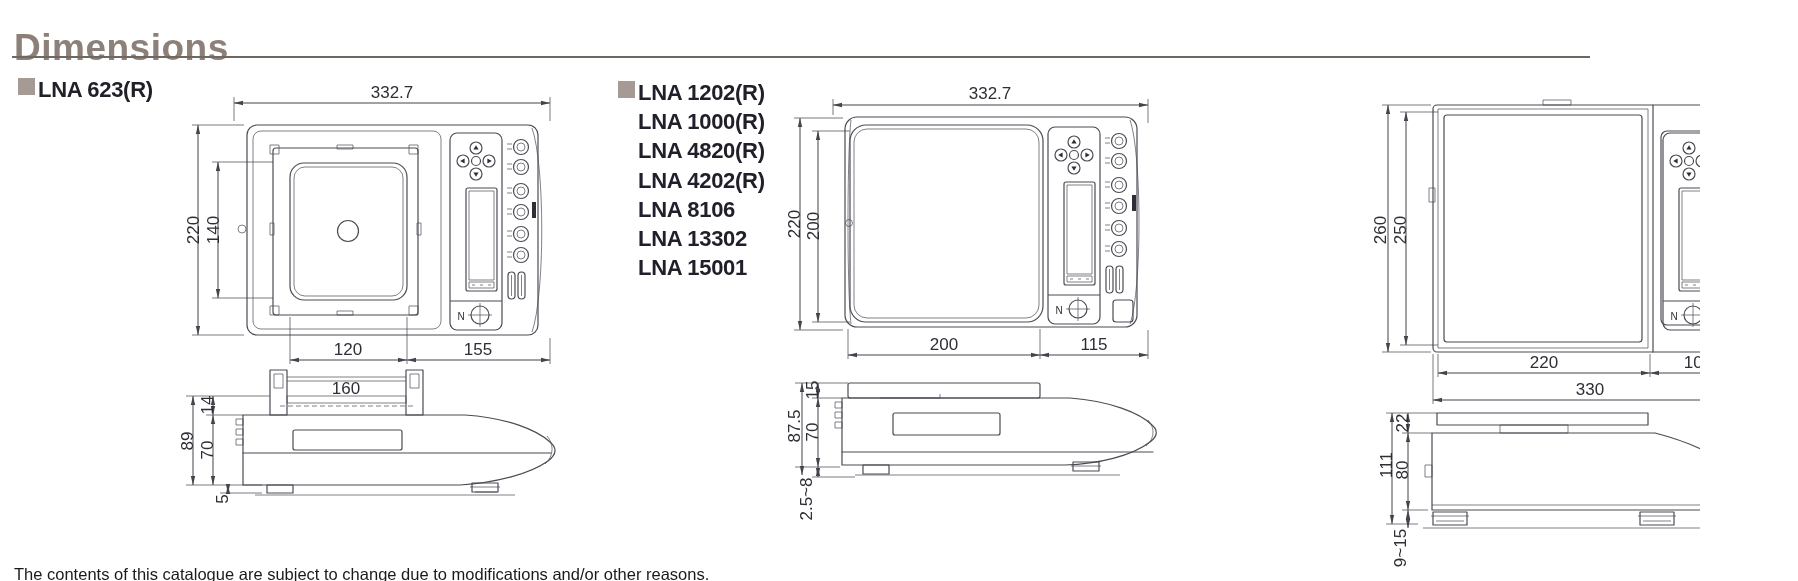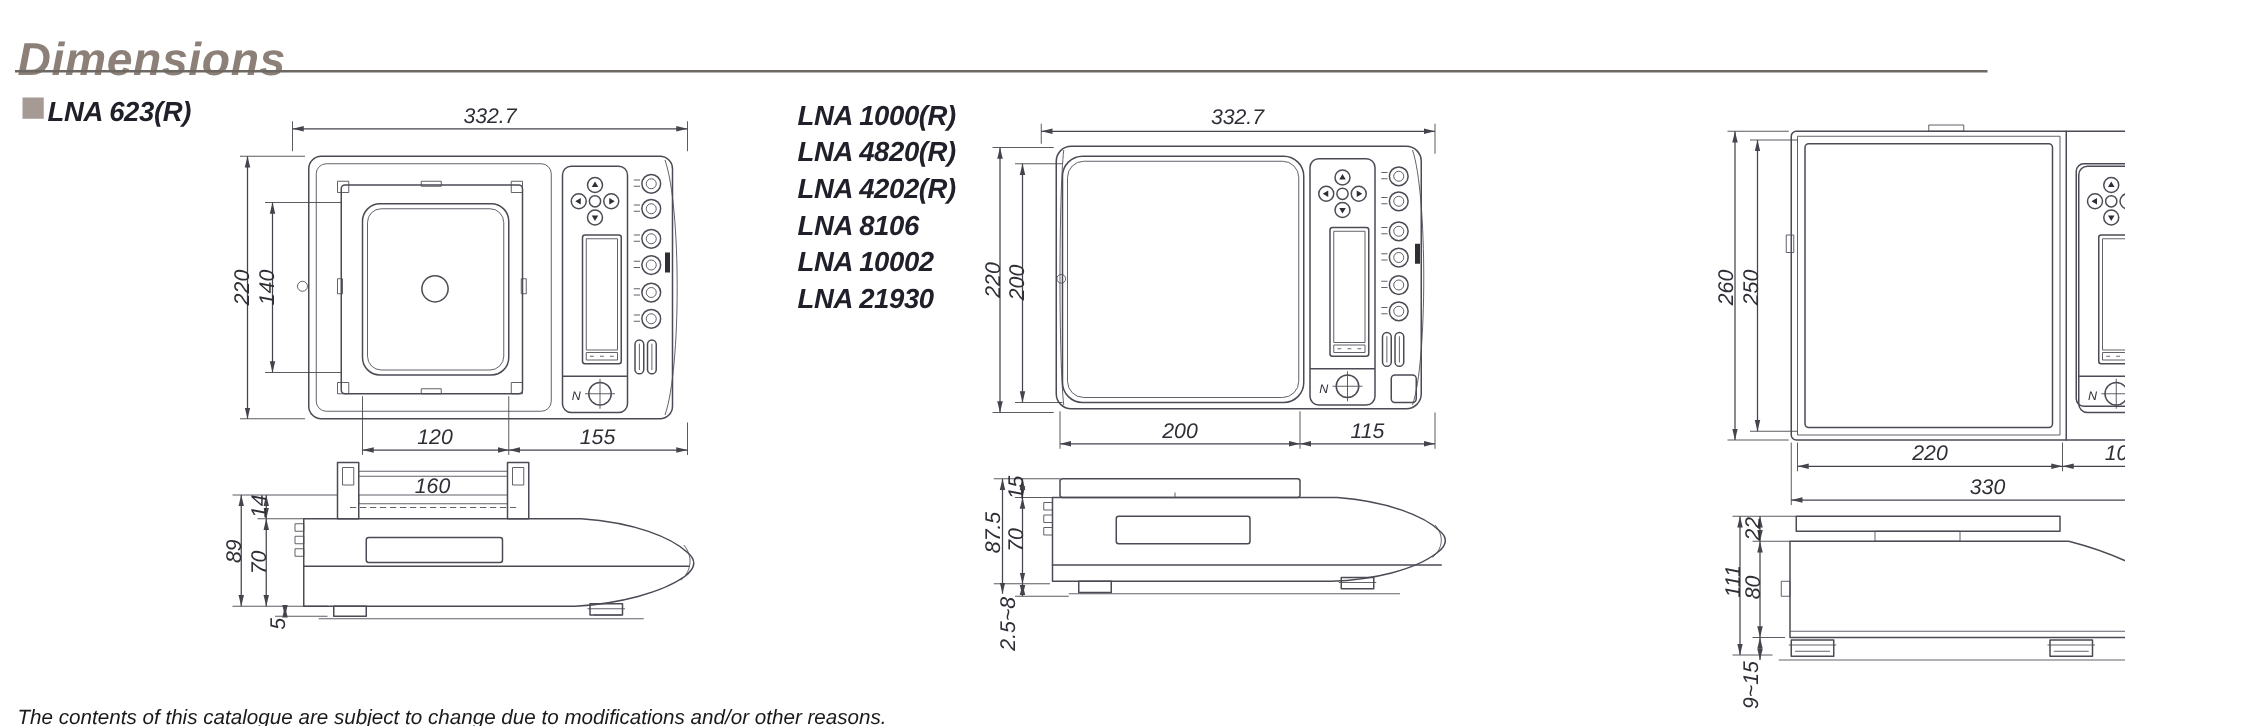--- a/index.html
+++ b/index.html
@@ -1,16 +1,16 @@
 <!DOCTYPE html>
 <html><head>
 <meta charset="utf-8">
 <style>
   html,body{margin:0;padding:0;background:#fff;}
-  .page{position:relative;width:1700px;height:581px;background:#ffffff;font-family:"Liberation Sans",sans-serif;overflow:hidden;font-style:italic;}
+  .page{position:relative;width:1700px;height:581px;background:#ffffff;font-family:"Liberation Sans",sans-serif;overflow:hidden;}
   .title{position:absolute;left:14px;top:2px;font-size:37px;font-weight:bold;color:#8c8078;letter-spacing:0.5px;}
   .rule{position:absolute;left:12px;top:56px;width:1578px;height:2px;background:#6e6862;}
   .models{position:absolute;color:#20202a;font-weight:bold;font-size:22px;letter-spacing:-0.3px;}
   .model-line{display:flex;align-items:flex-start;text-align:center;}
   .bullet{width:17px;height:17px;background:#a59b94;margin-right:3px;margin-top:3px;flex:0 0 auto;}
   .indent{padding-left:20px;}
   .footer{position:absolute;left:14px;top:548px;font-size:16.5px;color:#1a1a1a;}
   svg.drawing{position:absolute;overflow:visible;}
   .ln{fill:none;stroke:#4b4b55;stroke-width:1.2;stroke-linejoin:round;stroke-linecap:round;}
   .tn{fill:none;stroke:#4b4b55;stroke-width:0.7;stroke-linejoin:round;}
@@ -164,37 +164,41 @@
       <line class="dl" x1="58" y1="123" x2="58" y2="131" marker-start="url(#ah)" marker-end="url(#ah)"></line>
     </g>
     <text class="dim" x="176" y="32" text-anchor="middle">160</text>
     <text class="dim" transform="rotate(-90 17 79)" x="17" y="85" text-anchor="middle">89</text>
     <text class="dim" transform="rotate(-90 37 43)" x="37" y="49" text-anchor="middle">14</text>
     <text class="dim" transform="rotate(-90 37 88)" x="37" y="94" text-anchor="middle">70</text>
     <text class="dim" transform="rotate(-90 52 137)" x="52" y="143" text-anchor="middle">5</text>
   </svg>
 
   <div class="models" style="left:618px;top:78px;line-height:29.2px;">
+    <div class="model-line">
+      <span class="bullet"></span>
+      <span>LNA 1202(R)</span>
+    </div>
     <div class="model-line indent">
         <span>LNA 1000(R)</span>
       </div>
     <div class="model-line indent">
         <span>LNA 4820(R)</span>
       </div>
     <div class="model-line indent">
         <span>LNA 4202(R)</span>
       </div>
     <div class="model-line indent">
         <span>LNA 8106</span>
       </div>
     <div class="model-line indent">
-        <span>LNA 10002</span>
-      </div>
-    <div class="model-line indent">
-        <span>LNA 21930</span>
+        <span>LNA 13302</span>
+      </div>
+    <div class="model-line indent">
+        <span>LNA 15001</span>
       </div>
   </div>
 
   <svg class="drawing" style="left:770px;top:85px;" width="385" height="290" viewBox="0 0 385 290">
     <g>
       <rect class="ln" x="75" y="32" width="292" height="210" rx="12"></rect>
       <path class="tn" d="M360,35 C372,70 372,205 360,239"></path>
       <path class="tn" d="M81,35 C77,70 77,205 81,239"></path>
     </g>
     <g>

